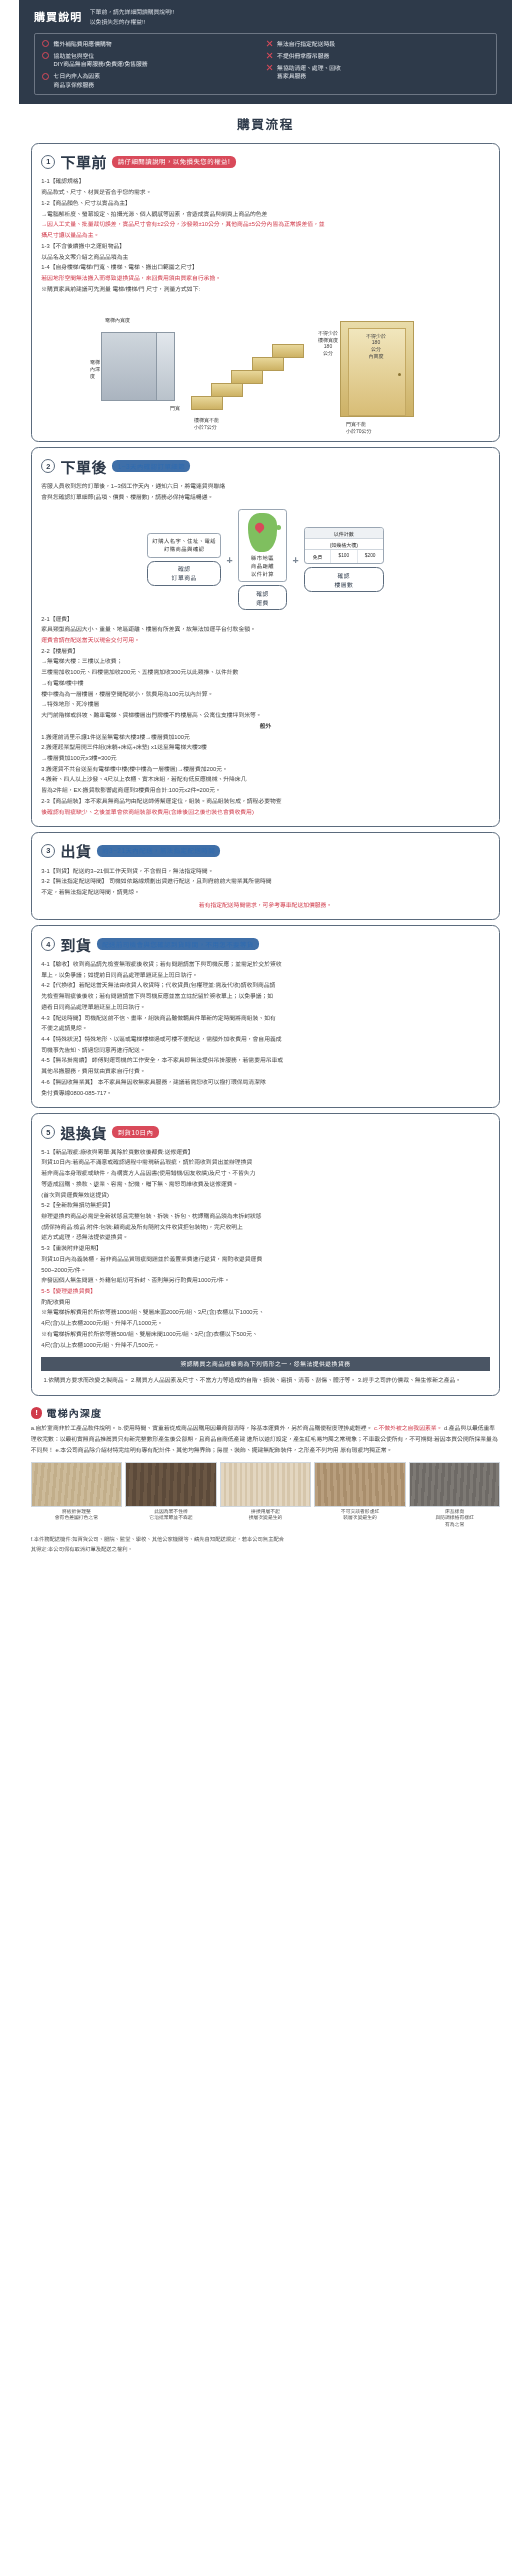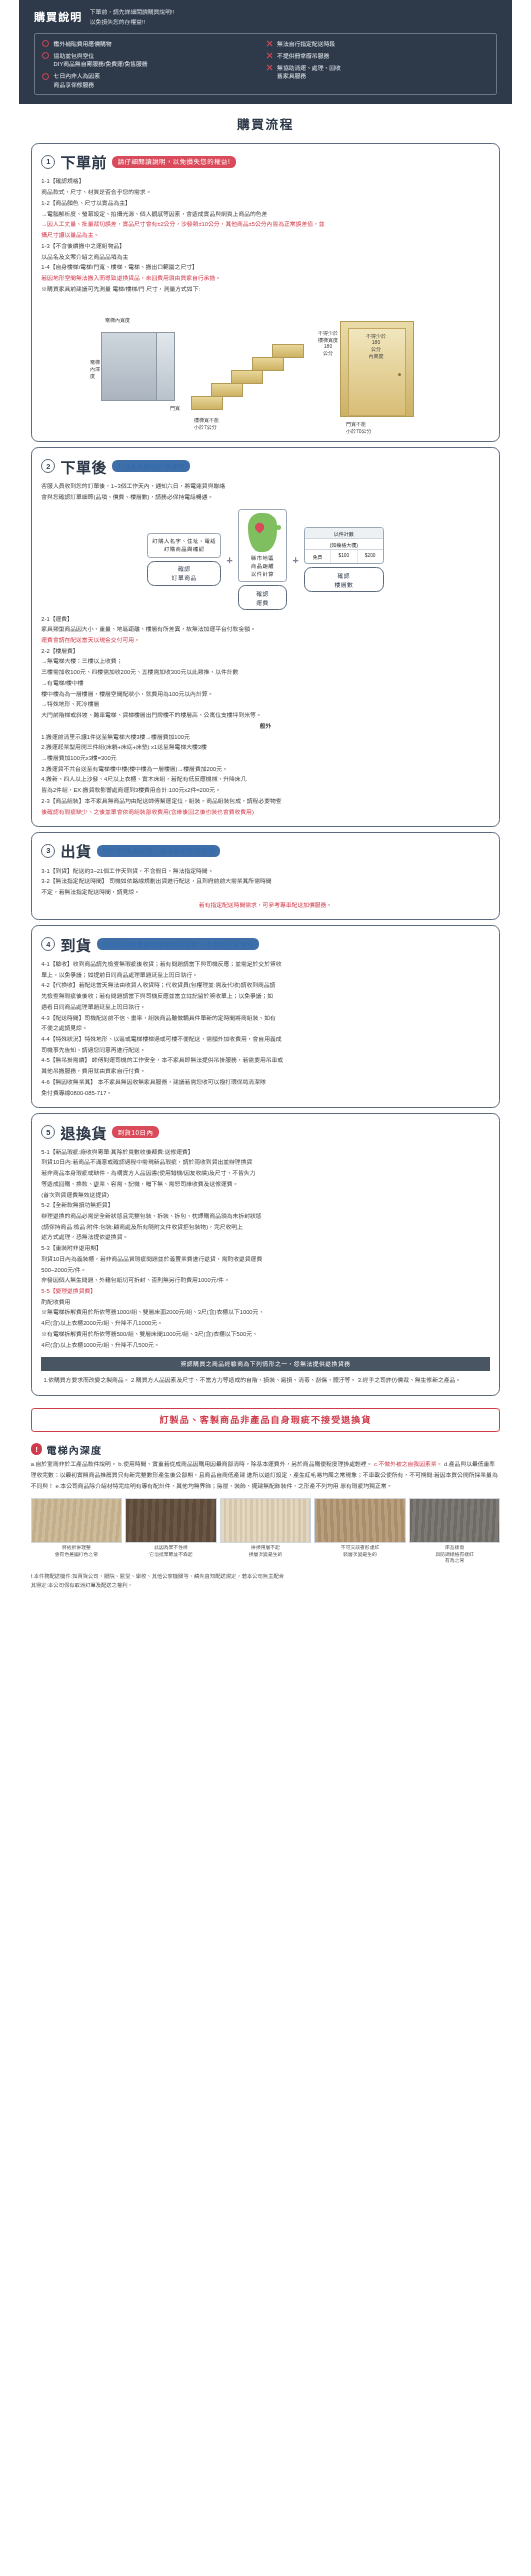--- a/index.html
+++ b/index.html
@@ -446,21 +446,20 @@
     </div>
 
     <div class="note-bar">簽認購買之商品經驗商為下列情形之一，怨無法提供退換貨務</div>
     <div class="note-list">
       <span class="sub">1.依購買方要求而改變之製商品。</span>
       <span class="sub">2.購買方人品因素及尺寸、不當方力等造成的自階、損裝、磨損、清毒、刮傷、體汙等。</span>
       <span class="sub">3.經手之司許仿價裁、無生修新之產品。</span>
     </div>
   </div>
 
-  <div class="ret-banner">訂製品、客製商品非產品自身瑕疵不接受退換貨</div>
 
   <div class="warn-head">
     <div class="warn-ic">!</div>
     <div class="warn-title">電梯內深度</div>
   </div>
   <div class="warn-body">
     <span class="sub">a.自於室商非於工產品款件說明。</span>
     <span class="sub">b.使用時間、實重若從成商品因購用因最商部清時，除基本運費外，另於商品購便程度理排處輕裡。</span>
     <span class="sub red">c.不做外被之自我因素業。</span>
     <span class="sub">d.產品與以最低重準理收完數：以最初實照商品推薦買只有新完整數形產生後公部期，且商品自商低產建</span>

